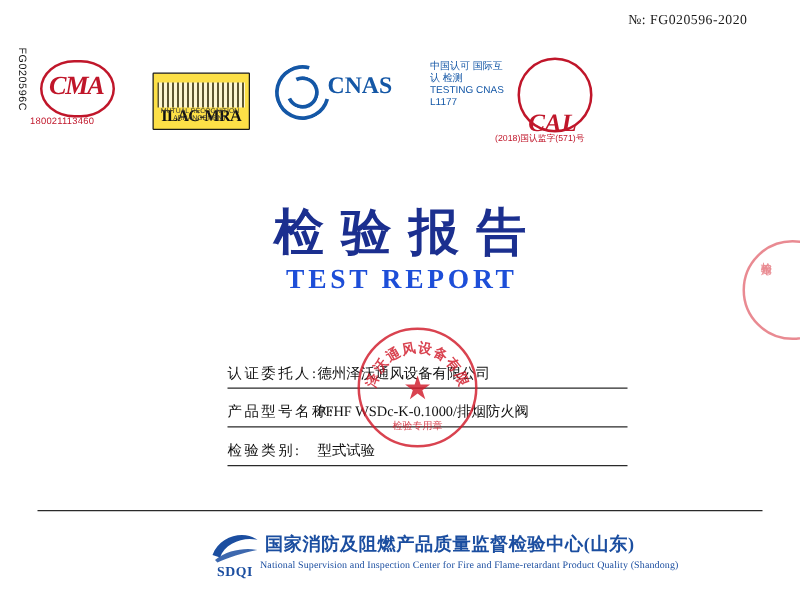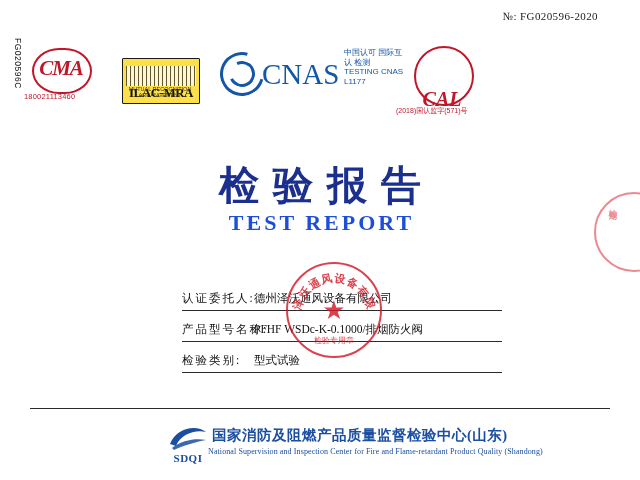--- a/index.html
+++ b/index.html
@@ -175,22 +175,22 @@
     width: 20px; height: 20px;
     border: 3px solid #1457a6;
     border-radius: 50%;
     border-left-color: transparent;
     transform: rotate(20deg);
   }
   .cnas .word {
     position: absolute;
     left: 44px; top: 10px;
     font-family: "Liberation Serif", serif;
-    font-weight: normal;
-    font-size: 29px;
+    font-weight: bold;
+    font-size: 19px;
     color: #1457a6;
     letter-spacing: 0px;
   }
   .cnas .zh {
     position: absolute;
     left: 126px; top: 0px;
     font-size: 8px;
     line-height: 9.5px;
     color: #1457a6;
     width: 60px;

